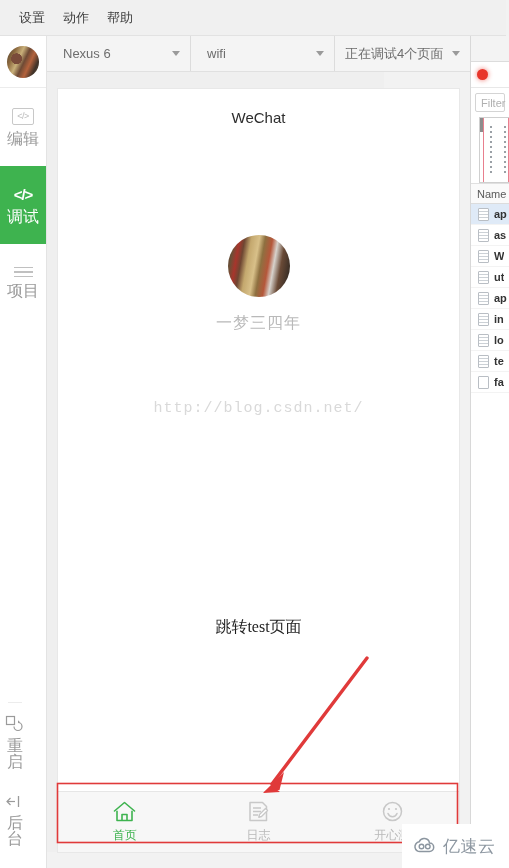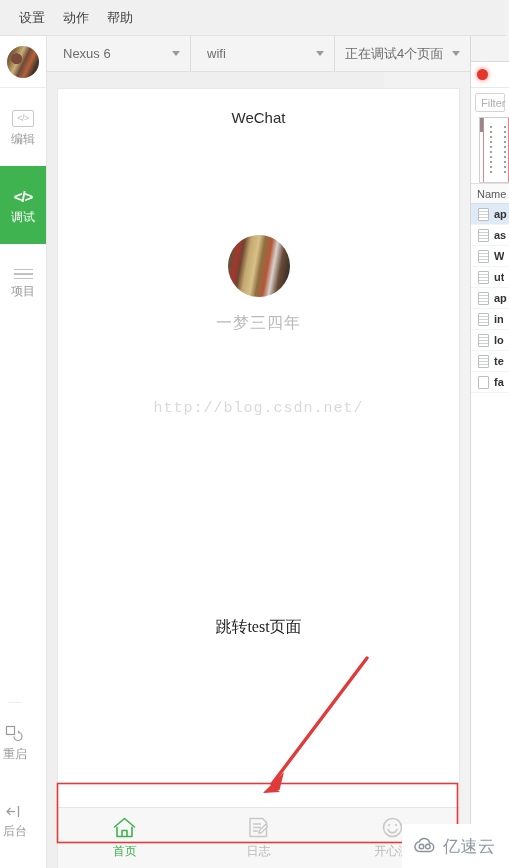--- a/index.html
+++ b/index.html
@@ -36,21 +36,21 @@
       radial-gradient(circle at 30% 40%, #7a4b3a 0 18%, transparent 19%),
       linear-gradient(115deg,#4a3b2c 0%,#8d6a3f 22%,#c9b07a 38%,#6e4a35 52%,#b4623c 66%,#3f3228 82%,#6b5540 100%);
     background-color: #6b5540;
     overflow: hidden;
   }
   .side-item {
     height: 78px; display: flex; flex-direction: column;
     align-items: center; justify-content: center; gap: 6px;
     color: #9a9a9a; cursor: default;
   }
-  .side-item .s-label { font-size: 12px; line-height: 1; }
+  .side-item .s-label { font-size: 16px; line-height: 1; text-align: center; }
   .side-item.active { background: #3eb34f; color: #ffffff; }
   .s-ico { font-size: 13px; line-height: 1; color: #b4b4b4; }
   .ico-box {
     width: 22px; height: 17px; border: 1px solid #c8c8c8; border-radius: 2px;
     display: flex; align-items: center; justify-content: center;
     font-size: 9px; color: #bdbdbd; letter-spacing: -0.5px;
   }
   .ico-code { font-size: 15px; font-weight: 700; letter-spacing: -1px; }
   .ico-lines { display: flex; flex-direction: column; gap: 3px; width: 19px; }
   .ico-lines i { display: block; height: 1.5px; background: #c0c0c0; }
@@ -79,21 +79,21 @@
     border-left: 4px solid transparent; border-right: 4px solid transparent;
     border-top: 5px solid #9a9a9a;
   }
   .tb-icon-btn {
     width: 38px; display: flex; align-items: center; justify-content: center;
     background: #f4f4f4; cursor: default;
   }
 
   
   .sim-area {
-    position: absolute; left: 47px; top: 72px; width: 337px; bottom: 0;
+    position: absolute; left: 47px; top: 72px; width: 337px; bottom: 16px;
     background: #efefef;
   }
   .phone {
     position: absolute; left: 11px; top: 17px; width: 401px; bottom: 0;
     background: #ffffff; box-shadow: 0 0 0 1px #e8e8e8;
     display: flex; flex-direction: column;
   }
   .phone-title {
     height: 56px; display: flex; align-items: center; justify-content: center;
     font-size: 15px; color: #2d2d2d; background: #ffffff;

